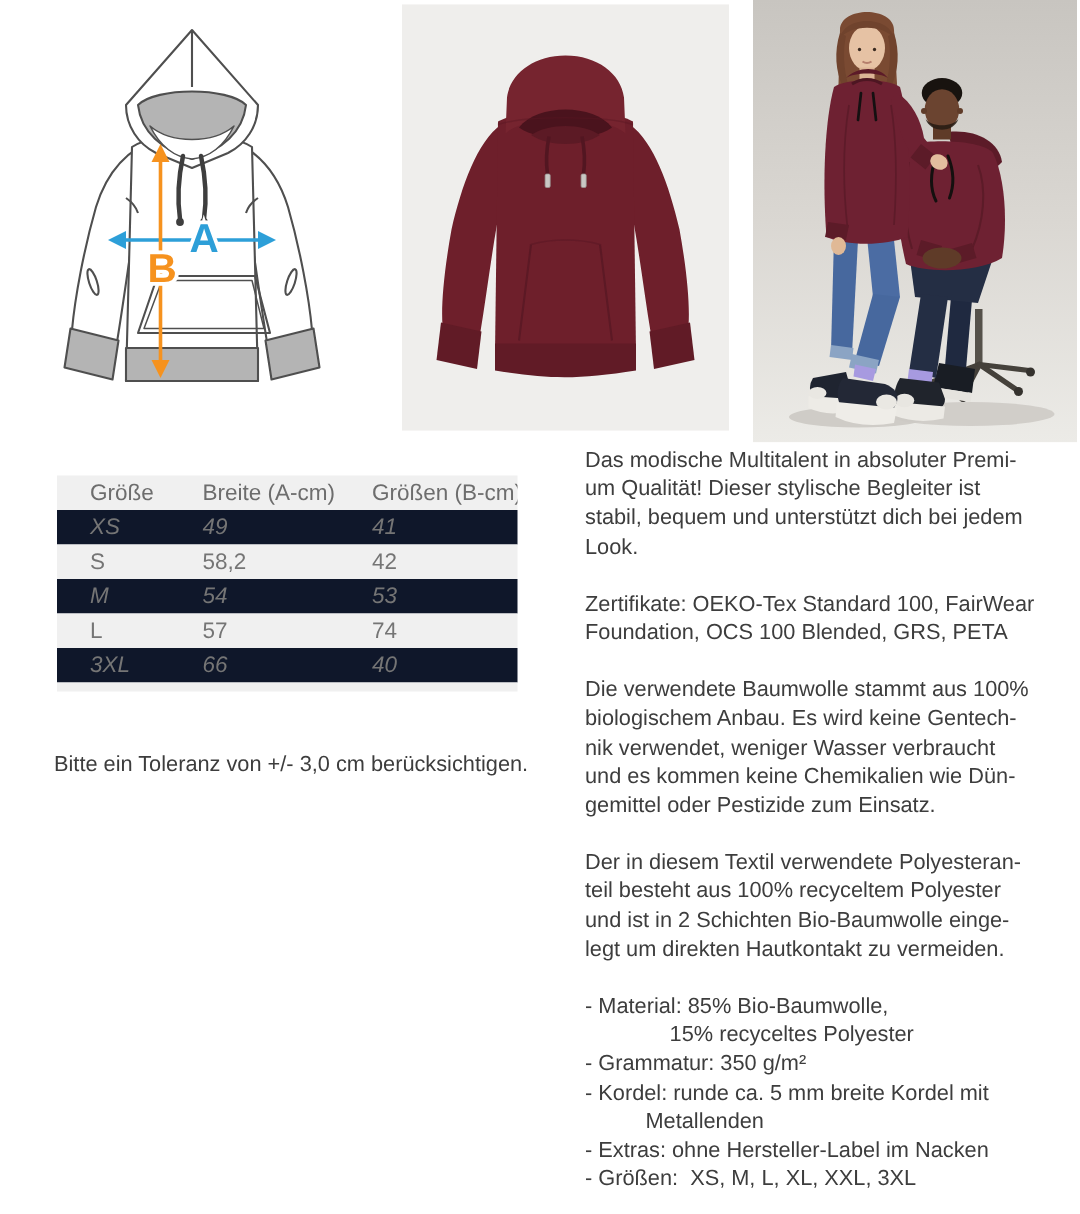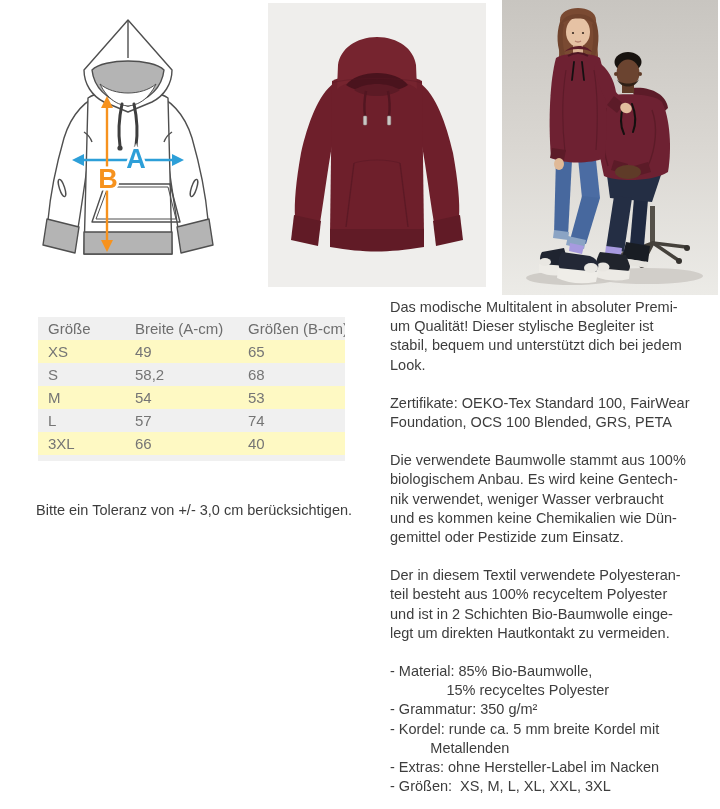--- a/index.html
+++ b/index.html
@@ -9,24 +9,24 @@
   
   .img-box{position:absolute;overflow:hidden;}
   #diagram-box{left:22px;top:8px;width:215px;height:274px;background:#fff;}
   #product-box{left:268px;top:3px;width:218px;height:284px;background:#efeeec;}
   #models-box{left:502px;top:0;width:216px;height:295px;}
   .img-box svg{display:block;width:100%;height:100%;}
 
   
   .size-table{position:absolute;left:38px;top:317px;width:307px;font-size:15px;color:#757575;}
   .st-row{display:grid;grid-template-columns:97px 113px 97px;height:23px;line-height:23px;}
-  .st-row > div{padding-left:10px;white-space:nowrap;overflow:hidden;}
+  .st-row > div{padding-left:22px;white-space:nowrap;overflow:hidden;}
   .st-row > div:nth-child(2),.st-row > div:nth-child(3){padding-left:0;}
   .st-head{background:#f0f0f0;color:#6d6d6d;}
-  .st-odd{background:#fef9c3;}
+  .st-odd{background:#0f172a;font-style:italic;}
   .st-even{background:#f0f0f0;}
   .st-foot{height:6px;background:#f0f0f0;}
 
   .tolerance{position:absolute;left:36px;top:502px;font-size:14.5px;color:#3d3d3d;}
 
   
   .description{position:absolute;left:390px;top:298px;width:345px;font-size:14.5px;
                line-height:19.2px;color:#3d3d3d;}
   .description p{margin:0 0 19px 0;white-space:pre-wrap;}
   .description p.specs{margin-bottom:0;}
@@ -230,26 +230,26 @@
 
   <div class="size-table">
     <div class="st-row st-head">
       <div>Größe</div>
       <div>Breite (A-cm)</div>
       <div>Größen (B-cm)</div>
     </div>
     <div class="st-row st-odd">
       <div>XS</div>
       <div>49</div>
-      <div>65</div>
+      <div>41</div>
     </div>
     <div class="st-row st-even">
       <div>S</div>
       <div>58,2</div>
-      <div>68</div>
+      <div>42</div>
     </div>
     <div class="st-row st-odd">
       <div>M</div>
       <div>54</div>
       <div>53</div>
     </div>
     <div class="st-row st-even">
       <div>L</div>
       <div>57</div>
       <div>74</div>

